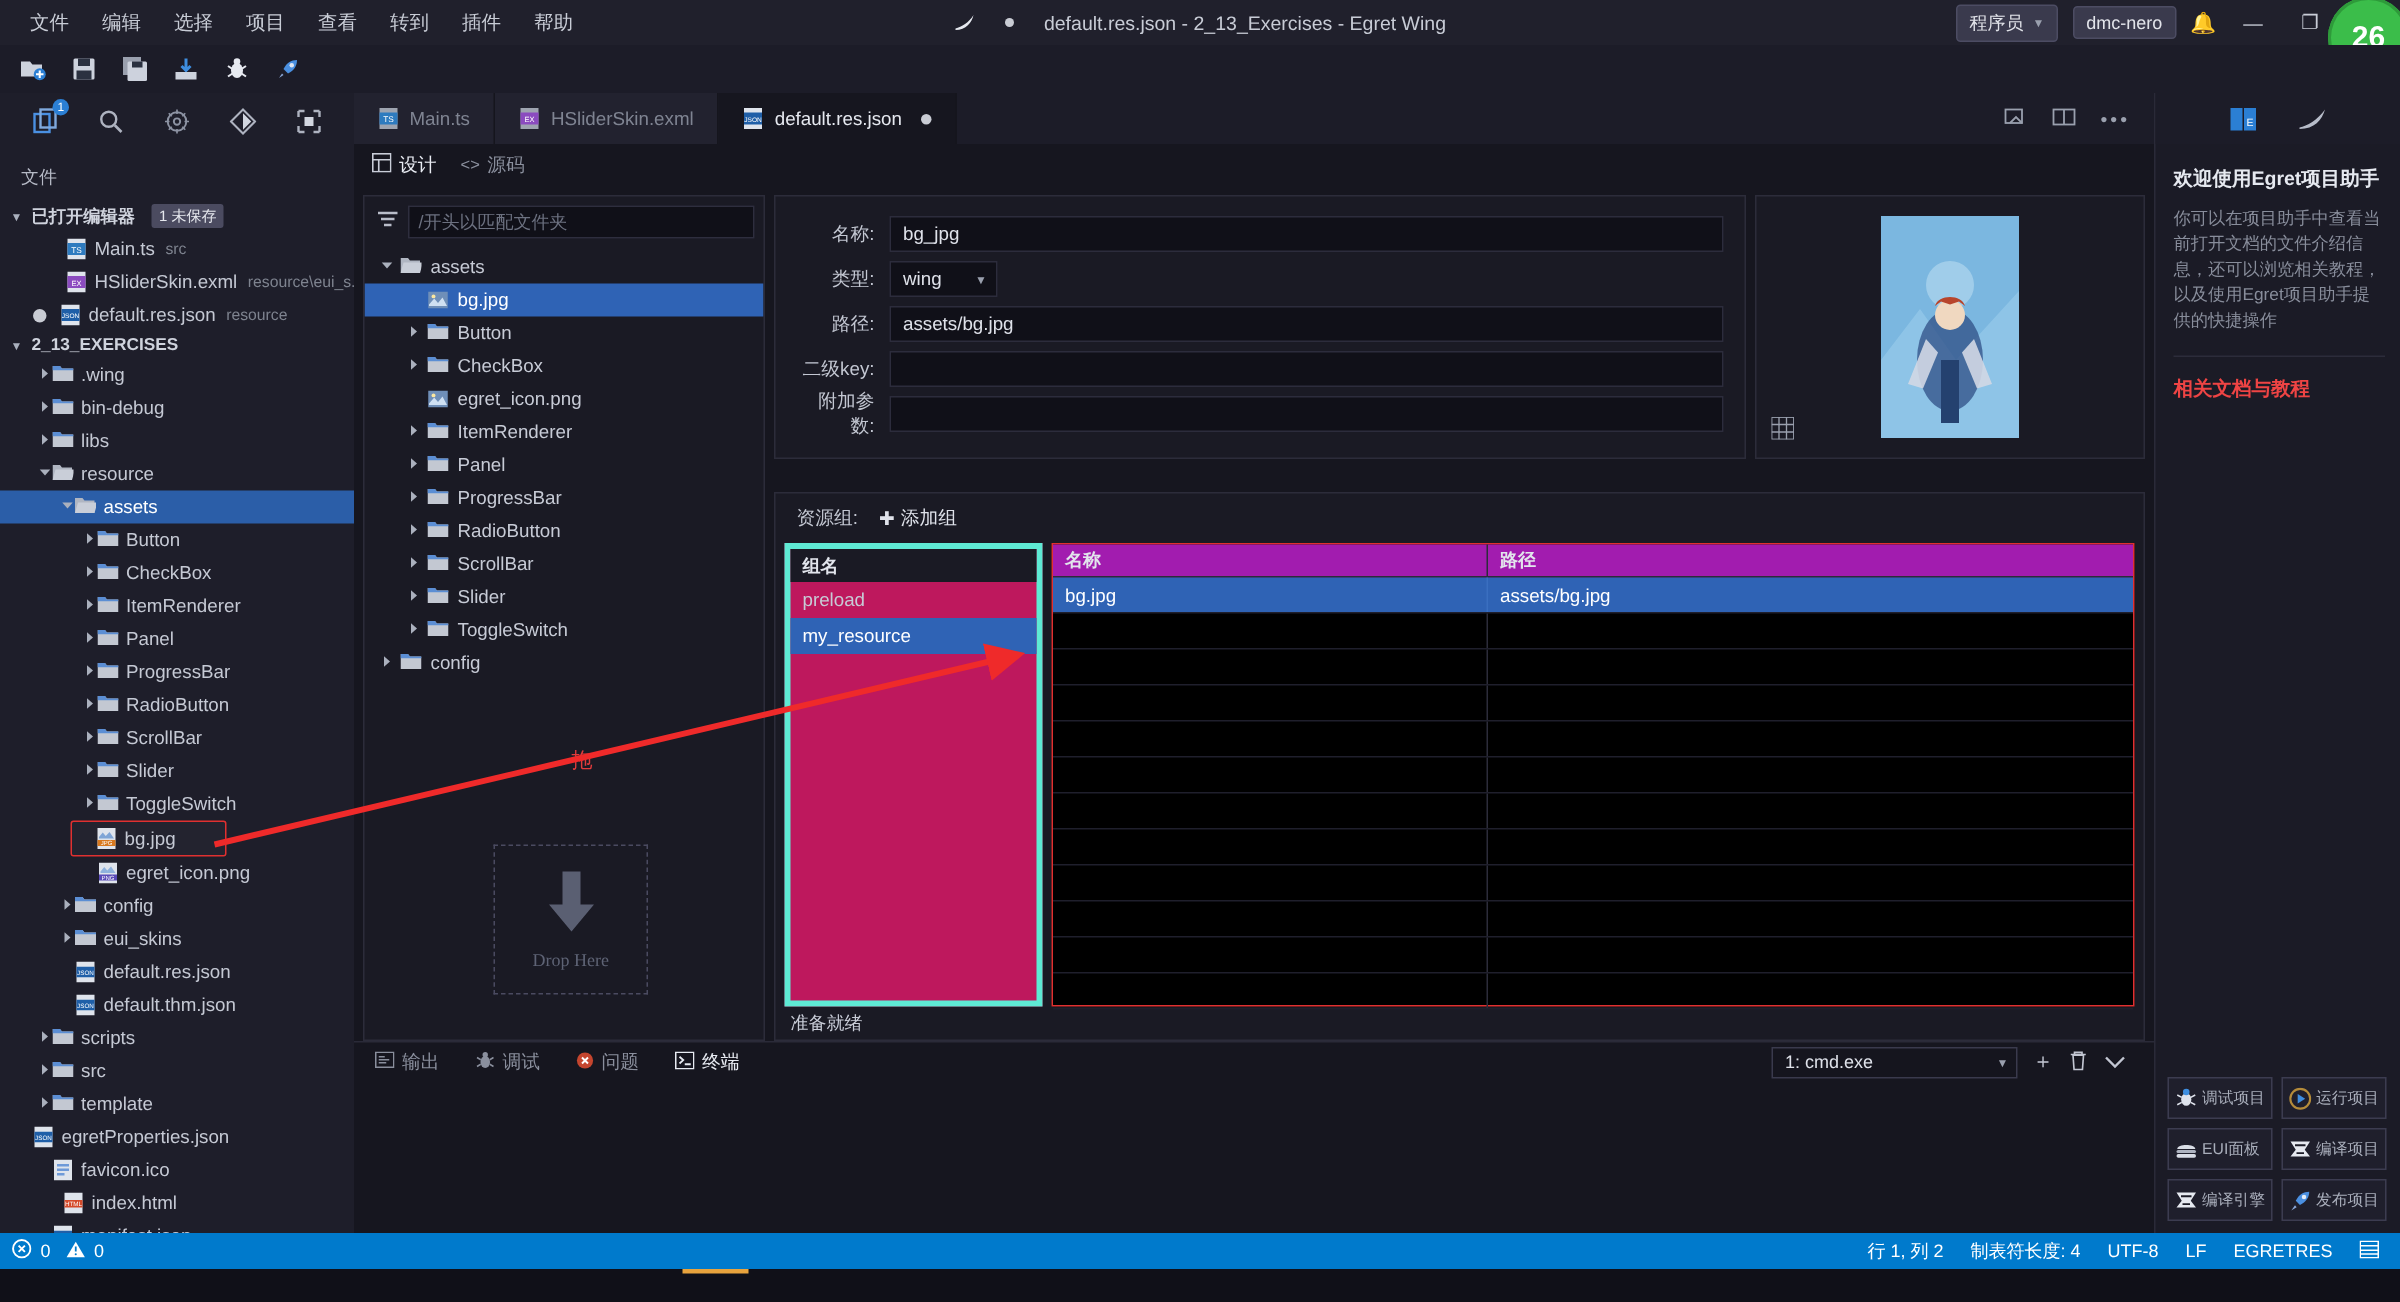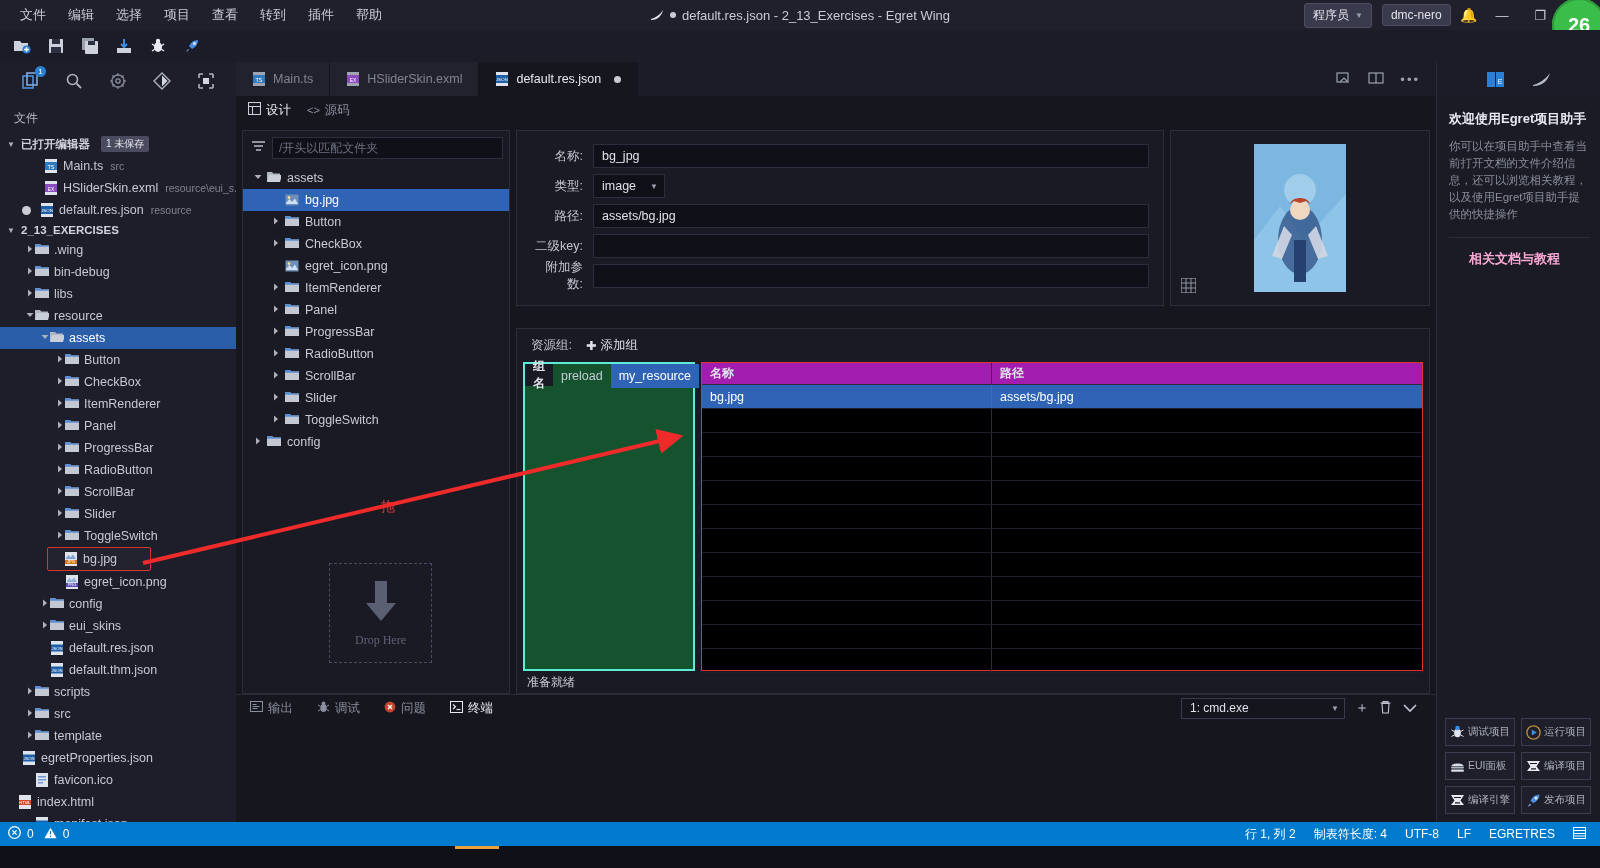--- a/index.html
+++ b/index.html
@@ -15,21 +15,21 @@
   
   .titlebar {
     position:absolute; left:0; top:0; width:1600px; height:30px;
     background:#20202c; display:flex; align-items:center;
   }
   .menus { display:flex; align-items:center; padding-left:10px; gap:2px; }
   .menu-item { padding:4px 10px; font-size:13px; color:#c8ccd6; cursor:default; }
   .title-center {
     position:absolute; left:0; right:0; top:0; height:30px;
     display:flex; align-items:center; justify-content:center;
-    pointer-events:none; font-size:13px; color:#c8ccd6; gap:6px;
+    pointer-events:none; font-size:13px; color:#c8ccd6; gap:20px;
   }
   .wing-logo {
     width:14px; height:12px; position:relative; display:inline-block;
   }
   .wing-logo svg { display:block; }
   .dirty-dot { width:6px; height:6px; border-radius:50%; background:#c9ccd4; display:inline-block; }
   .title-right {
     position:absolute; right:0; top:0; height:30px; display:flex;
     align-items:center; gap:10px; padding-right:8px;
   }
@@ -169,21 +169,21 @@
   .preview-img {
     width:92px; height:148px; position:relative; overflow:hidden;
     background:linear-gradient(#5d9fd6 0%, #7fc0e6 38%, #b7dced 62%, #6aa7d2 100%);
   }
   .grid-ic { position:absolute; left:10px; bottom:12px; width:15px; height:15px; color:#9aa0ae; }
 
   .groupbox { flex:1; background:#1a1a24; border:1px solid #2c2c3a; display:flex; flex-direction:column; min-height:0; }
   .ghead { display:flex; align-items:center; gap:14px; padding:8px 12px 8px 14px; font-size:12.5px; color:#c3c7d2; }
   .addgrp { display:flex; align-items:center; gap:4px; color:#dfe2ea; cursor:default; }
   .gbody { flex:1; display:flex; min-height:0; padding:0 6px 0 6px; position:relative; }
-  .gnames { width:172px; border:2px solid #5eead4; background:#14532d; display:flex; flex:none; }
+  .gnames { width:172px; border:4px solid #5eead4; background:#be185d; display:flex; flex-direction:column; flex:none; }
   .gnames .hd { height:22px; display:flex; align-items:center; padding:0 8px; font-size:12px; font-weight:bold; color:#e2e5ec; background:#1a1a24;}
   .gcell { height:24px; display:flex; align-items:center; padding:0 8px; font-size:12.5px; color:#c7cbd6; cursor:default; }
   .gcell.sel { background:#2f63b5; color:#fff; }
   .gtable {
     flex:1; margin-left:6px; border:1px solid #e03030; background:#000; display:flex;
     flex-direction:column; min-width:0;
   }
   .gt-head { height:22px; display:flex; background:#a21caf; border-bottom:1px solid #2c2c3a; flex:none; }
   .gt-head > div { font-size:12px; font-weight:bold; color:#e2e5ec; display:flex; align-items:center; padding:0 8px; }
   .gt-c1 { width:290px; border-right:1px solid #2c2c3a; flex:none; }
@@ -213,21 +213,21 @@
   .cursor-blk { display:inline-block; width:8px; height:14px; border:1px solid #c9ccd6; vertical-align:-2px; }
 
   
   .rightbar { position:absolute; right:0; top:62px; width:164px; bottom:46px; background:#1b1b26; border-left:1px solid #2a2a38; }
   .rb-tabs { height:34px; display:flex; align-items:center; justify-content:center; gap:26px; background:#1c1c28; }
   .rb-ic { width:20px; height:20px; display:flex; align-items:center; justify-content:center; cursor:default; }
   .rb-body { padding:14px 10px 0 12px; }
   .rb-h1 { font-size:13px; font-weight:bold; color:#e6e9f0; margin-bottom:10px; }
   .rb-p { font-size:11.5px; color:#888d9b; line-height:17px; overflow:hidden; }
   .rb-div { height:1px; background:#2c2c3a; margin:14px 0 12px; }
-  .rb-h2 { font-size:13px; font-weight:bold; color:#f9a8d4;margin-left:20px; }
+  .rb-h2 { font-size:13px; font-weight:bold; color:#ef4444; }
   .rb-btns { position:absolute; left:8px; right:6px; bottom:8px; display:flex; flex-wrap:wrap; gap:6px; }
   .rb-btn {
     width:70px; height:28px; border:1px solid #3c3c50; display:flex; align-items:center;
     gap:3px; padding-left:3px; font-size:10.5px; color:#a9aebb; cursor:default;
     background:#1f1f2c; overflow:hidden; white-space:nowrap;
   }
   .rb-btn .bi { width:16px; height:16px; flex:none; display:flex; align-items:center; justify-content:center; }
 
   
   .annotate { position:absolute; left:0; top:0; width:1600px; height:868px; pointer-events:none; }
@@ -645,21 +645,21 @@
           <span class="nm">egretProperties.json</span>
         </div>
         <div class="frow" style="padding-left: 25px;">
           <span class="tri"></span>
           <span class="ficon"><svg width="14" height="14" viewBox="0 0 14 14">
               <rect x="1" y="0" width="12" height="14" fill="#dfe4ec"></rect>
               <path d="M3 3h8v1.6H3zM3 6h8v1.6H3zM3 9h5v1.6H3z" fill="#6f9ad8"></path>
             </svg></span>
           <span class="nm">favicon.ico</span>
         </div>
-        <div class="frow" style="padding-left: 8px;">
+        <div class="frow" style="padding-left: 32px;">
           <span class="tri"></span>
           <span class="ficon"><svg width="14" height="14" viewBox="0 0 14 14">
               <rect x="1" y="0" width="12" height="14" fill="#dfe4ec"></rect>
               <rect x="1" y="5" width="12" height="5" fill="#d44a2a"></rect>
               <text x="7" y="9.2" font-size="4.2" fill="#fff" text-anchor="middle" font-family="Liberation Sans">HTML</text>
             </svg></span>
           <span class="nm">index.html</span>
         </div>
         <div class="frow" style="padding-left: 25px;">
           <span class="tri"></span>
@@ -902,21 +902,21 @@
           <div class="propbox">
             <div class="prow">
               <div class="plabel">名称:</div>
               <div class="pinput">
                 <span>bg_jpg</span>
               </div>
             </div>
             <div class="prow">
               <div class="plabel">类型:</div>
               <div class="pselect">
-                <span>image</span>
+                <span>wing</span>
                 <span class="caret-dn">▼</span>
               </div>
             </div>
             <div class="prow">
               <div class="plabel">路径:</div>
               <div class="pinput">
                 <span>assets/bg.jpg</span>
               </div>
             </div>
             <div class="prow">

